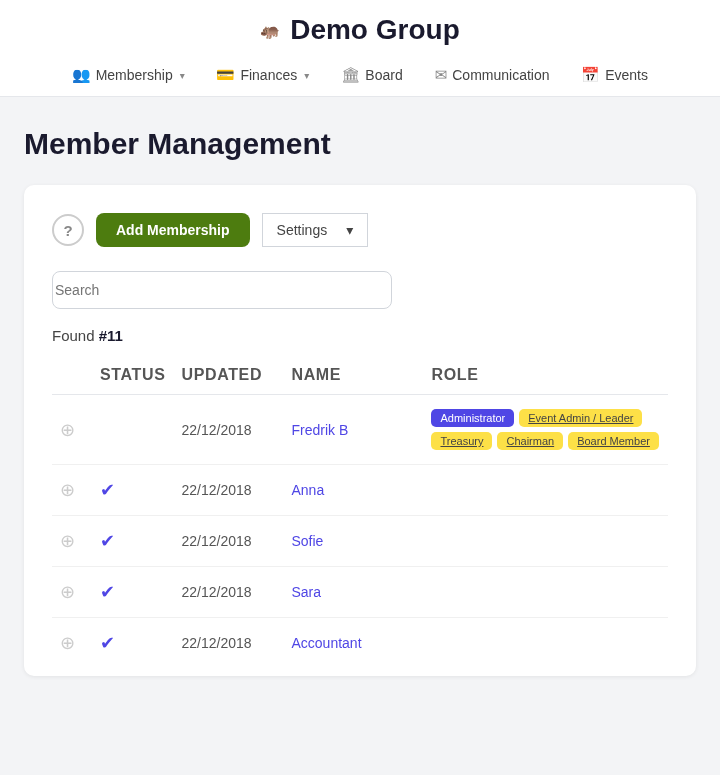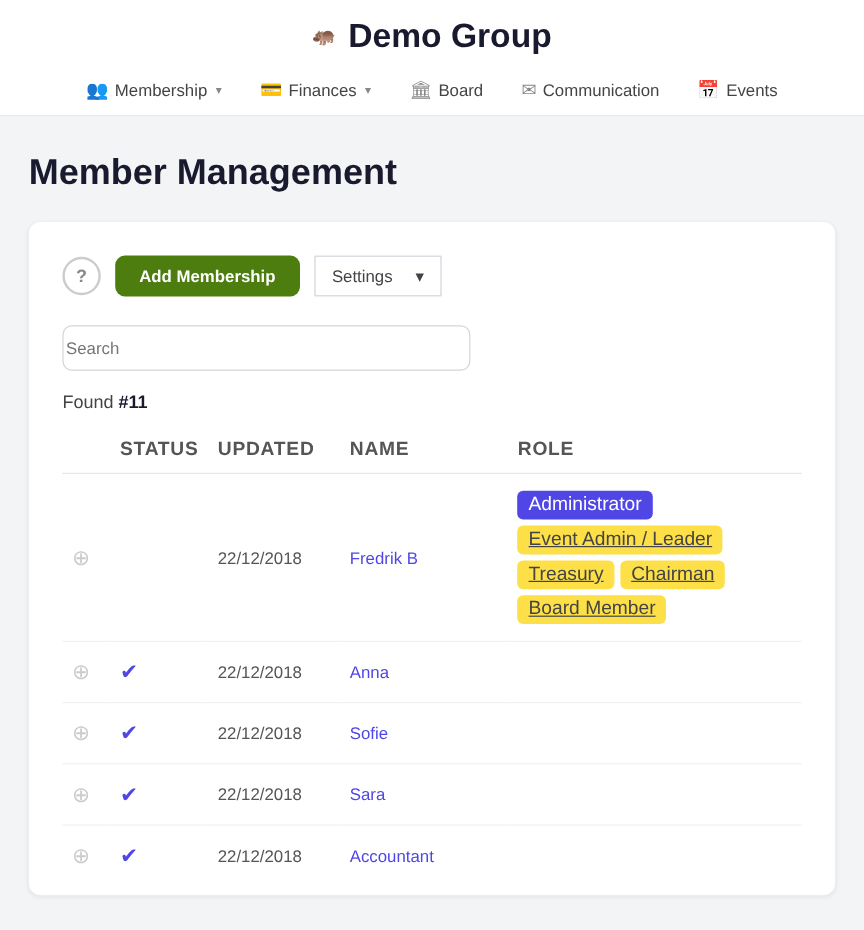--- a/index.html
+++ b/index.html
@@ -47,21 +47,21 @@
     .col-updated { width: 110px; color: #555; }
     .col-name { width: 140px; }
     .col-role { }
 
     .action-icon { color: #ccc; font-size: 18px; cursor: pointer; }
     .status-check { color: #4f46e5; font-size: 18px; }
     .member-name { color: #4f46e5; font-weight: 500; text-decoration: none; cursor: pointer; }
 
     
     .badges { display: flex; flex-wrap: wrap; gap: 5px; }
-    .badge { display: inline-block; padding: 3px 9px; border-radius: 5px; font-size: 16px; font-weight: 500; text-align: center; }
+    .badge { display: inline-block; padding: 3px 9px; border-radius: 5px; font-size: 11px; font-weight: 500; text-align: center; }
     .badge-admin { background: #4f46e5; color: #fff; }
     .badge-role { background: #fde047; color: #444; text-decoration: underline; }
 
     
     .logo-shape { display: inline-block; }
   </style>
 </head>
 <body>
 
 <div class="header">

